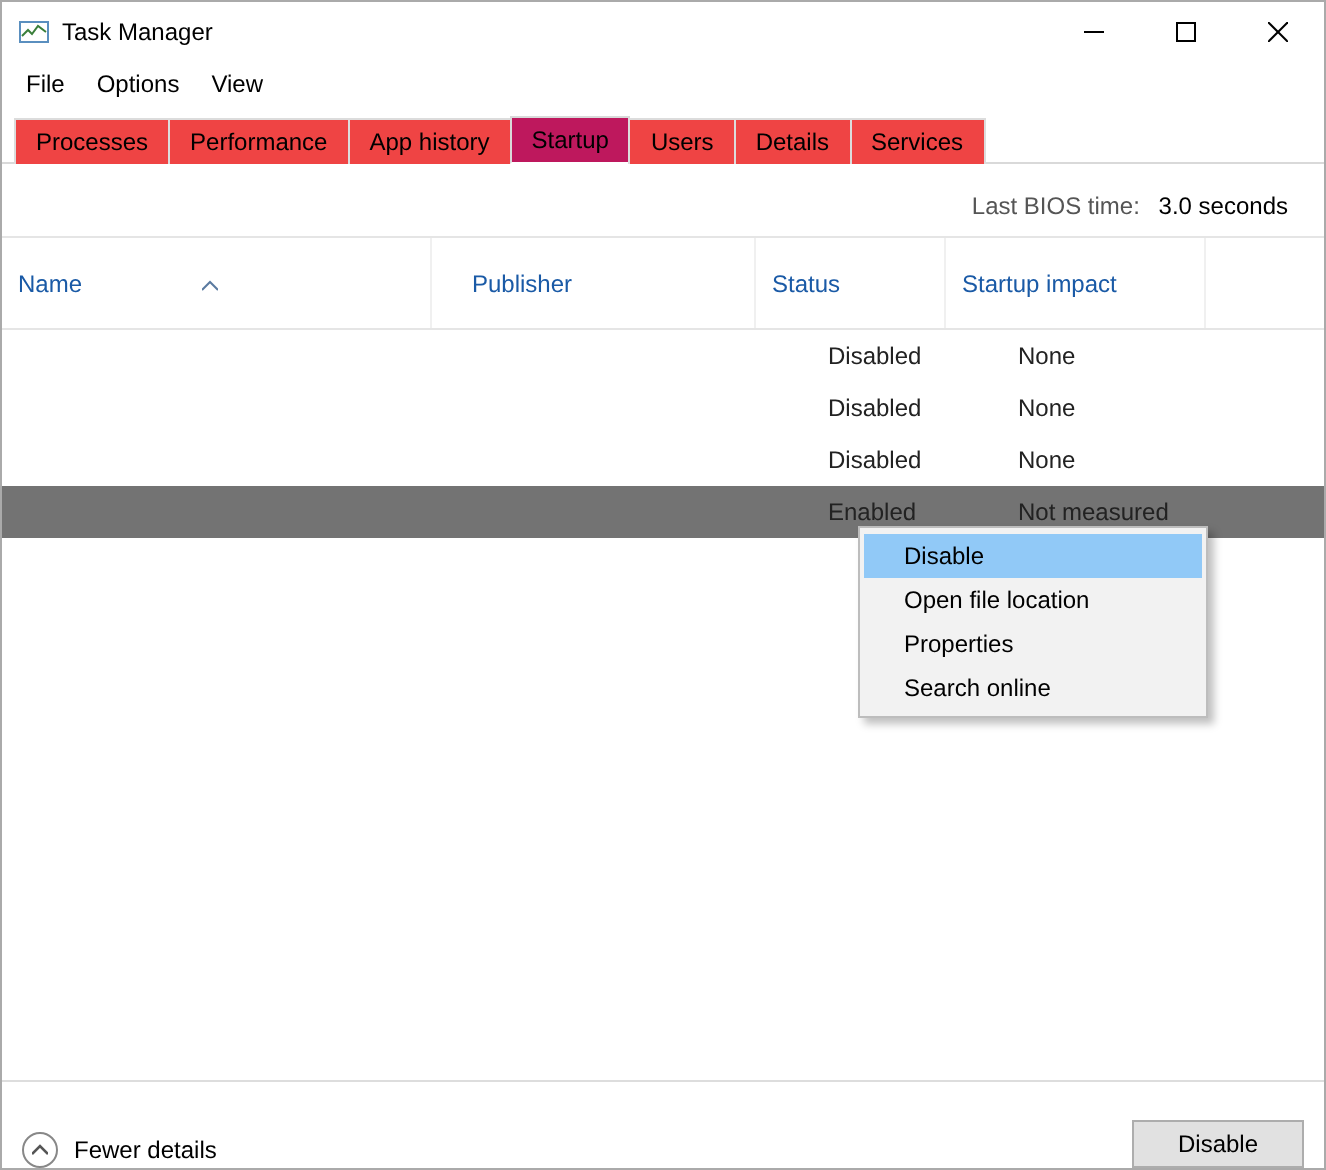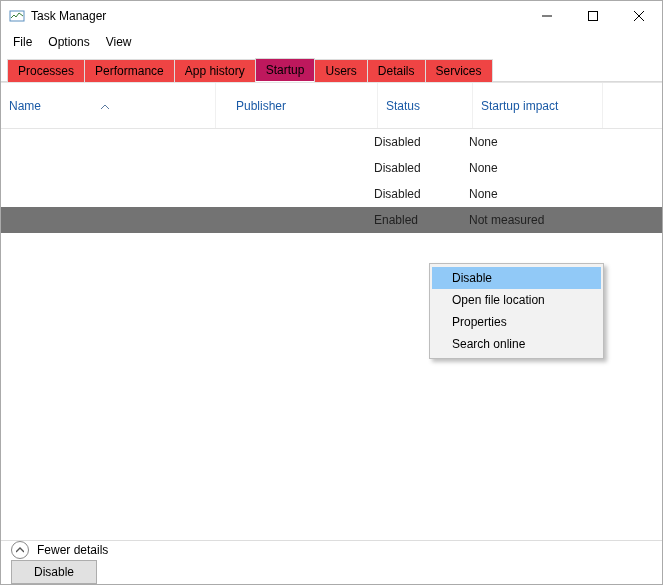--- a/index.html
+++ b/index.html
@@ -35,35 +35,35 @@
   .col:last-child { border-right: none; }
   .col-name { width: 215px; }
   .col-pub { width: 150px; margin-left: 12px; }
   .col-status { width: 95px; }
   .col-impact { width: 130px; }
   .col-end { flex: 1; }
   .sort-arrow { margin-left: 60px; }
 
   
   .rows { flex: 1; overflow: hidden; position: relative; }
-  .row { display: flex; align-items: center; height: 26px; font-size: 12px; color: #222; }
+  .row { display: flex; align-items: center; height: 26px; font-size: 12px; color: #222; padding-left: 40px; }
   .row .cell { padding: 0 8px; }
   .cell-name { width: 215px; }
   .cell-pub { width: 150px; }
   .cell-status { width: 95px; }
   .cell-impact { flex: 1; }
   .row.selected { background: #737373; }
 
   
   .context-menu { position: absolute; left: 428px; top: 262px; width: 175px; background: #f2f2f2; border: 1px solid #bdbdbd; box-shadow: 3px 3px 4px rgba(0,0,0,0.25); padding: 3px 2px; z-index: 10; }
   .cm-item { height: 22px; display: flex; align-items: center; padding: 0 20px; font-size: 12px; }
   .cm-item.highlight { background: #91c9f7; }
 
   
-  .bottombar { height: 44px; border-top: 1px solid #ddd; display: flex; align-items: flex-start; padding: 0 10px; flex-direction: column; }
+  .bottombar { height: 44px; border-top: 1px solid #ddd; display: flex; align-items: flex-end; padding: 0 10px; }
   .fewer { display: flex; align-items: center; gap: 8px; font-size: 12px; }
   .fewer .circ { width: 18px; height: 18px; border: 1px solid #888; border-radius: 50%; display: flex; align-items: center; justify-content: center; }
   .bottombar .spacer { flex: 1; }
   .btn { min-width: 86px; height: 24px; background: #e1e1e1; border: 1px solid #adadad; font-size: 12px; display: flex; align-items: center; justify-content: center; padding: 0 10px; }
 </style>
 </head>
 <body>
 
 <div class="window">
 
@@ -103,20 +103,24 @@
   <div class="tabstrip">
     <div class="tab inactive">Processes</div>
     <div class="tab inactive">Performance</div>
     <div class="tab inactive">App history</div>
     <div class="tab active">Startup</div>
     <div class="tab inactive">Users</div>
     <div class="tab inactive">Details</div>
     <div class="tab inactive">Services</div>
   </div>
 
+  <div class="infobar">
+    <span class="lbl">Last BIOS time:</span>
+    <span>3.0 seconds</span>
+  </div>
 
   <div class="colheaders">
     <div class="col col-name">
       <span>Name</span>
       <span class="sort-arrow">
         <svg width="8" height="6" viewBox="0 0 8 6">
             <polyline points="0,5 4,1 8,5" fill="none" stroke="#5a7aa0" stroke-width="1"></polyline>
           </svg>
       </span>
     </div>

